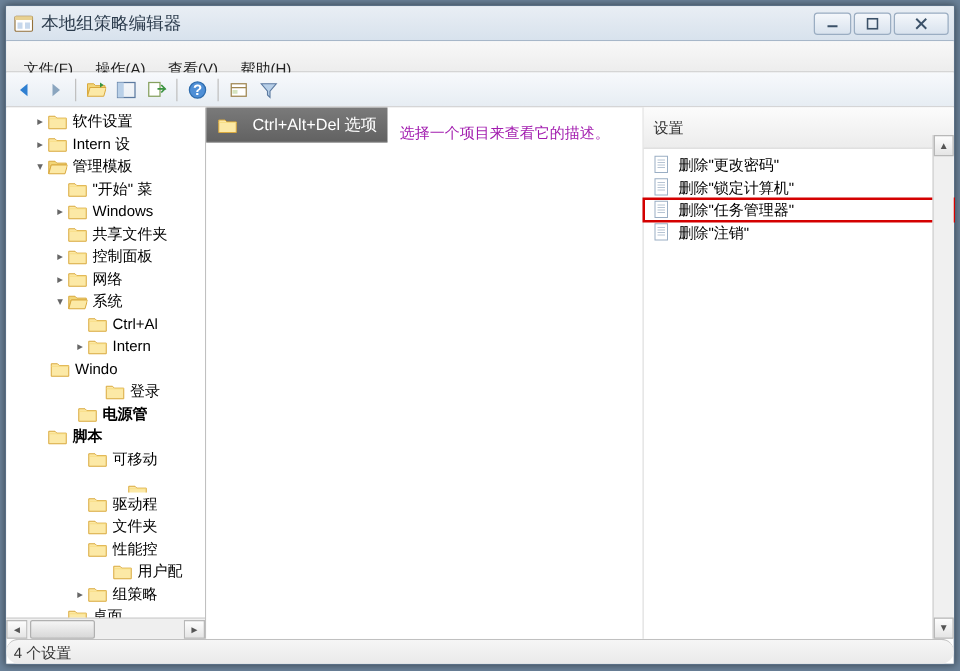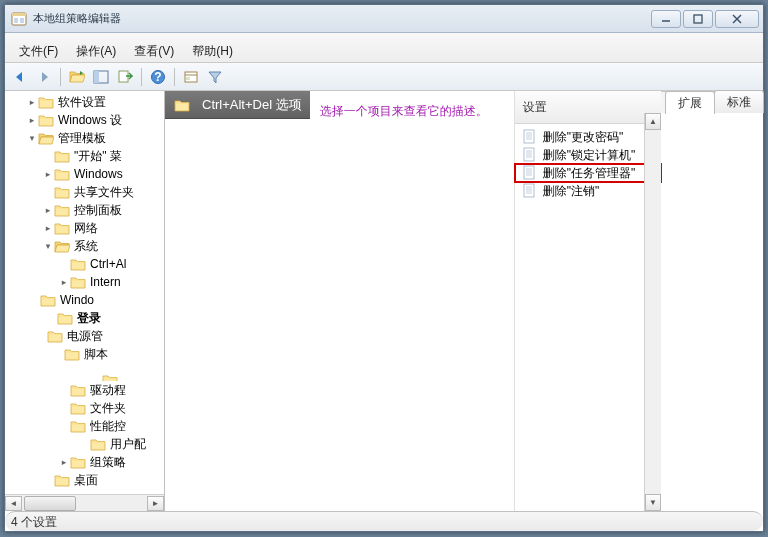--- a/index.html
+++ b/index.html
@@ -1,24 +1,24 @@
 <!DOCTYPE html>
 <html><head>
 <meta charset="utf-8">
 <style>
 * { box-sizing: border-box; margin: 0; padding: 0; font-family: "Microsoft YaHei", "Segoe UI", Tahoma, sans-serif; font-size: 12px; }
 body { background: #6b8299; width: 768px; height: 537px; overflow: hidden; }
 .window { position: absolute; left: 4px; top: 4px; width: 760px; height: 528px; background: #fff; border: 1px solid #5a6f85; box-shadow: 0 0 6px rgba(0,0,0,0.5); display: flex; flex-direction: column; }
 .titlebar { height: 28px; background: linear-gradient(#e9eef4, #d8e2ed); display: flex; align-items: center; padding: 0 4px; border-bottom: 1px solid #a7b7c9; }
 .titlebar-icon { width: 16px; height: 16px; margin: 0 6px 0 2px; }
-.titlebar-text { flex: 1; color: #2b3b4c; font-size: 11px; }
+.titlebar-text { flex: 1; color: #2b3b4c; font-size: 14px; }
 .winbtns { display: flex; gap: 0; }
 .winbtn { width: 30px; height: 18px; background: linear-gradient(#f4f7fb,#d9e3ee); border: 1px solid #9aadc2; border-radius: 3px; margin-left: 2px; display: flex; align-items: center; justify-content: center; color: #3b5168; font-size: 11px; }
 .winbtn.close { width: 44px; }
-.menubar { height: 30px; background: linear-gradient(#f8f8f8,#ededed); border-bottom: 1px solid #c9c9c9; display: flex; align-items: flex-end; padding: 0 6px; gap: 2px; }
+.menubar { height: 20px; background: linear-gradient(#f8f8f8,#ededed); border-bottom: 1px solid #c9c9c9; display: flex; align-items: flex-start; padding: 12px 6px; gap: 2px; }
 .menuitem { padding: 2px 8px; color: #222; }
 .toolbar { height: 28px; background: linear-gradient(#f7f9fc,#e7edf3); border-bottom: 1px solid #c9c9c9; display: flex; align-items: center; padding: 0 4px; gap: 2px; }
 .tbbtn { width: 22px; height: 22px; display: flex; align-items: center; justify-content: center; border: 1px solid transparent; border-radius: 2px; }
 .tbsep { width: 1px; height: 18px; background: #c0c0c0; margin: 0 3px; }
 .content { flex: 1; display: flex; min-height: 0; }
 .treepane { width: 160px; border-right: 1px solid #c0c0c0; display: flex; flex-direction: column; background: #fff; }
 .treescroll { flex: 1; overflow: hidden; position: relative; }
 .treelist { position: absolute; left: 0; top: 0; right: 0; padding: 2px 0; }
 .treeitem { display: flex; align-items: center; height: 18px; white-space: nowrap; overflow: hidden; }
 .twisty { width: 10px; text-align: center; color: #666; font-size: 9px; display: inline-block; }
@@ -180,21 +180,21 @@
               </span>
               <span class="treelabel">软件设置</span>
             </div>
             <div class="treeitem" style="padding-left: 22px;">
               <span class="twisty ">▸</span>
               <span class="foldericon">
                 <svg width="16" height="14">
                   <use href="#folder-closed"></use>
                 </svg>
               </span>
-              <span class="treelabel">Windows 设</span>
+              <span class="treelabel">Intern 设</span>
             </div>
             <div class="treeitem" style="padding-left: 22px;">
               <span class="twisty ">▾</span>
               <span class="foldericon">
                 <svg width="16" height="14">
                   <use href="#folder-open"></use>
                 </svg>
               </span>
               <span class="treelabel">管理模板</span>
             </div>
@@ -272,46 +272,55 @@
             </div>
             <div class="treeitem" style="padding-left: 24px;">
               <span class="twisty none">▸</span>
               <span class="foldericon">
                 <svg width="16" height="14">
                   <use href="#folder-closed"></use>
                 </svg>
               </span>
               <span class="treelabel">Windo</span>
             </div>
-            <div class="treeitem" style="padding-left: 41px; font-weight: bold;">
+            <div class="treeitem" style="padding-left: 68px;">
               <span class="twisty none">▸</span>
               <span class="foldericon">
                 <svg width="16" height="14">
                   <use href="#folder-closed"></use>
                 </svg>
               </span>
               <span class="treelabel">登录</span>
             </div>
-            <div class="treeitem" style="padding-left: 31px;">
+            <div class="treeitem" style="padding-left: 46px; font-weight: bold;">
               <span class="twisty none">▸</span>
               <span class="foldericon">
                 <svg width="16" height="14">
                   <use href="#folder-closed"></use>
                 </svg>
               </span>
               <span class="treelabel">电源管</span>
             </div>
-            <div class="treeitem" style="padding-left: 48px;">
+            <div class="treeitem" style="padding-left: 22px; font-weight: bold;">
               <span class="twisty none">▸</span>
               <span class="foldericon">
                 <svg width="16" height="14">
                   <use href="#folder-closed"></use>
                 </svg>
               </span>
               <span class="treelabel">脚本</span>
+            </div>
+            <div class="treeitem" style="padding-left: 54px;">
+              <span class="twisty none">▸</span>
+              <span class="foldericon">
+                <svg width="16" height="14">
+                  <use href="#folder-closed"></use>
+                </svg>
+              </span>
+              <span class="treelabel">可移动</span>
             </div>
             <div class="treeitem" style="padding-left: 54px; flex-direction: column;">
               <span class="twisty none">▸</span>
               <span class="foldericon">
                 <svg width="16" height="14">
                   <use href="#folder-closed"></use>
                 </svg>
               </span>
               <span class="treelabel">区域设</span>
             </div>
@@ -431,24 +440,20 @@
                 <span>删除"注销"</span>
               </div>
             </div>
           <div class="vscrollbar">
             <div class="vscroll-btn">▲</div>
             <div class="vscroll-track"></div>
             <div class="vscroll-btn">▼</div>
           </div>
         </div>
       </div>
-      <div class="tabsbar">
-        <div class="tab active">扩展</div>
-        <div class="tab">标准</div>
-      </div>
     </div>
 
   </div>
 
   <div class="statusbar">
     <span>4 个设置</span>
   </div>
 
 </div>
 

